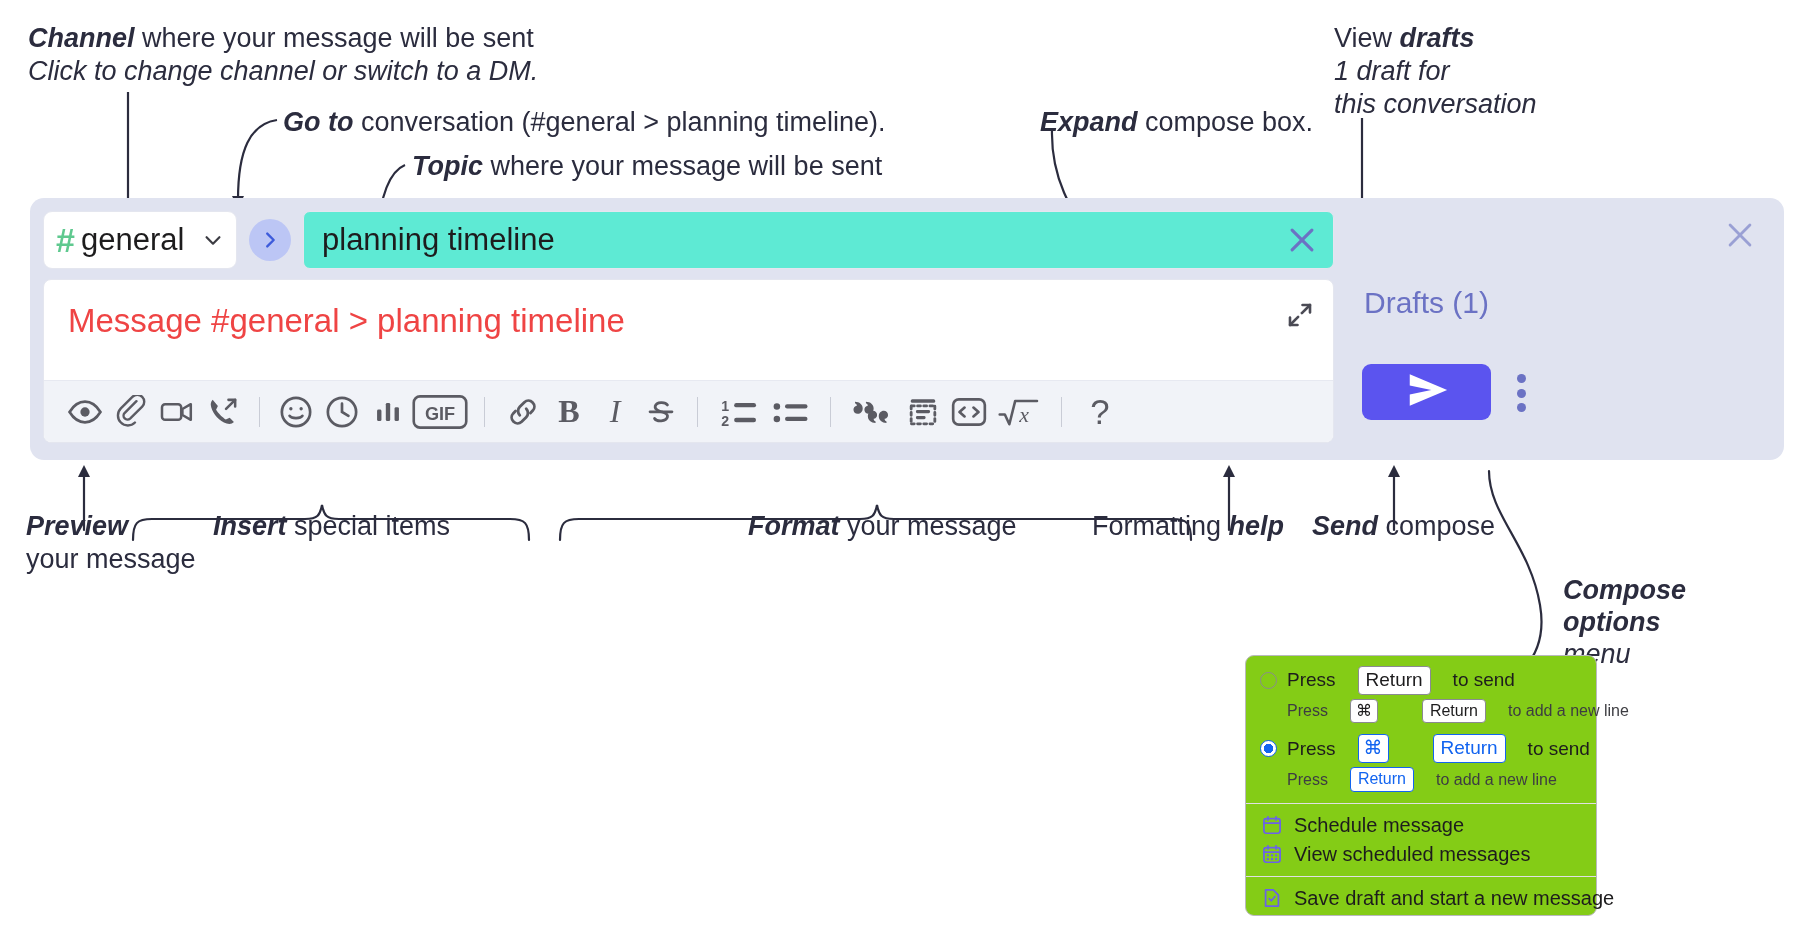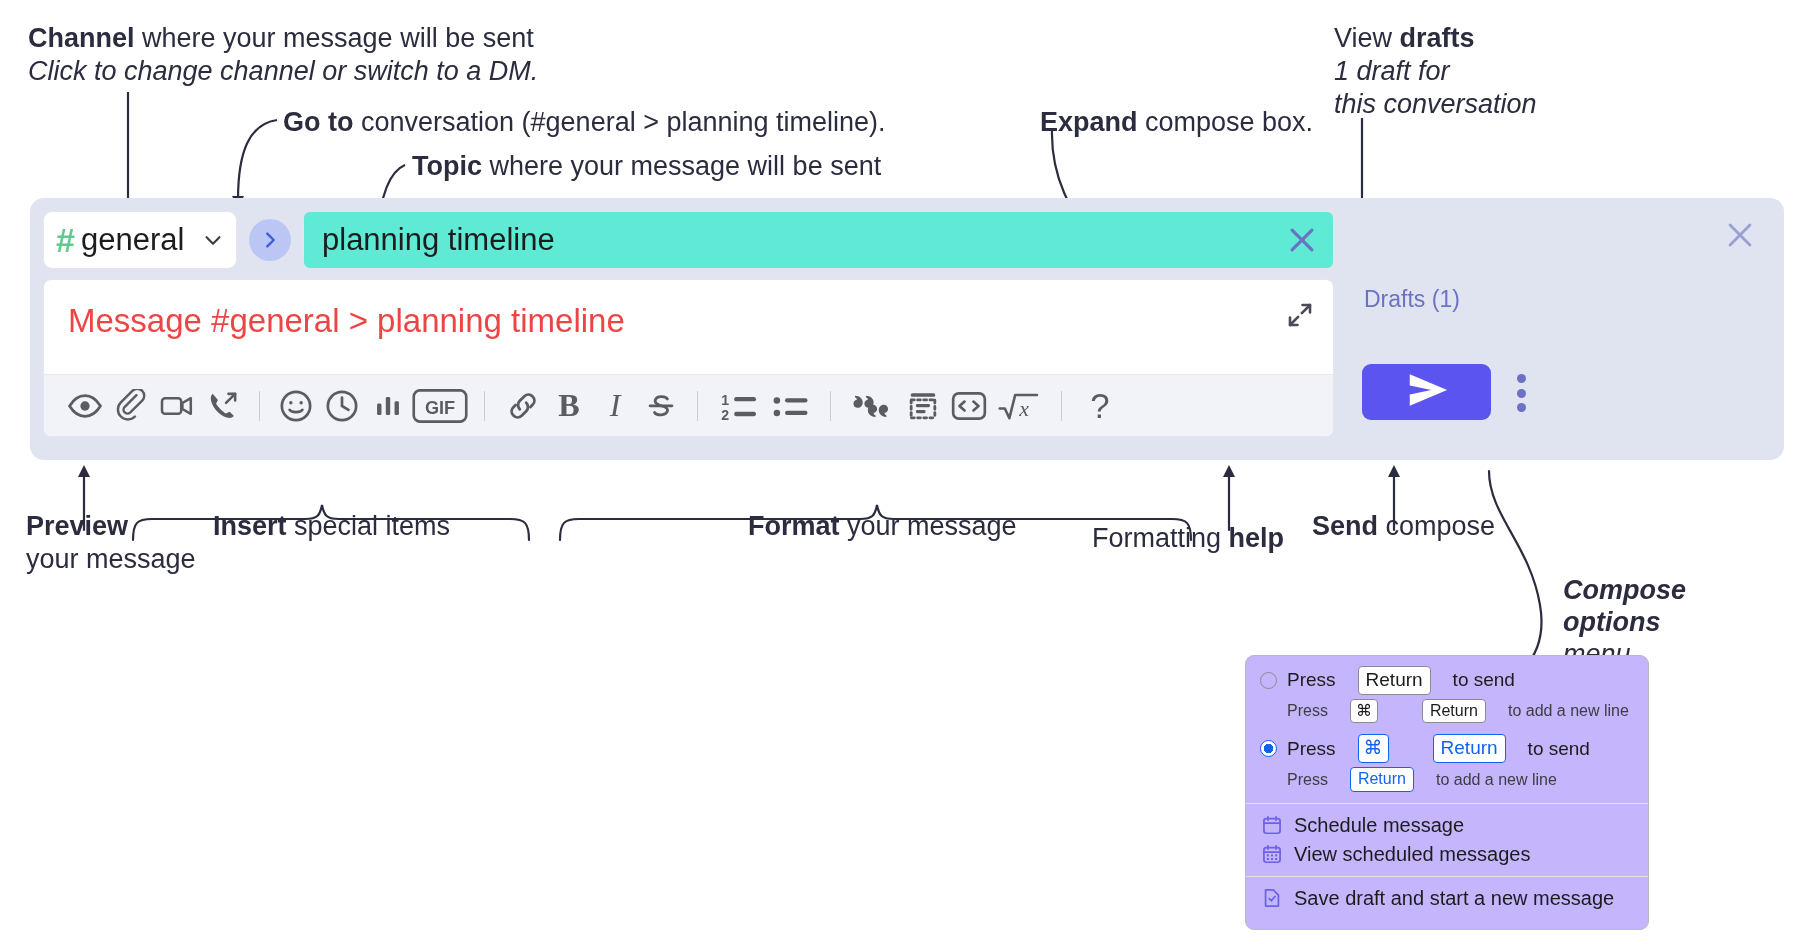--- a/index.html
+++ b/index.html
@@ -3,21 +3,21 @@
 <meta charset="utf-8">
 <style>
   html,body{margin:0;padding:0;}
   body{
     width:1814px;height:944px;background:#ffffff;position:relative;
     font-family:"Liberation Sans","DejaVu Sans",sans-serif;
     color:#2b2c3e;overflow:hidden;
   }
   .abs{position:absolute;}
   .ann{position:absolute;font-size:27px;line-height:1.22;color:#2b2c3e;white-space:nowrap;}
-  .ann b{font-weight:700;}
+  .ann b{font-weight:700;font-style:italic;}
   .ann i{font-style:italic;}
 
   
   #compose{
     position:absolute;left:30px;top:198px;width:1754px;height:262px;
     background:#e0e3f0;border-radius:14px;box-sizing:border-box;
   }
   #compose-left{position:absolute;left:13px;top:13px;width:1291px;}
 
   .row-top{display:flex;align-items:center;height:58px;}
@@ -42,46 +42,46 @@
   .msgbox{
     margin-top:10px;background:#fff;border:1px solid #e4e6ef;border-radius:8px;
     overflow:hidden;position:relative;
   }
   .msg-area{height:94px;display:flex;align-items:flex-start;padding:22px 24px 0 24px;box-sizing:border-box;}
   .msg-placeholder{font-size:33px;color:#ef4444;}
   .expand-btn{position:absolute;right:18px;top:20px;width:30px;height:30px;}
 
   .toolbar{
     background:#f1f3f8;border-top:1px solid #e7e9f1;height:62px;
-    display:flex;align-items:center;padding:0 18px;box-sizing:border-box;gap:0;
+    display:flex;align-items:center;padding:0 18px;box-sizing:border-box;gap:0;margin-top:6px;
   }
   .tb{width:46px;height:46px;display:flex;align-items:center;justify-content:center;flex:none;}
   .tb svg{display:block;}
   .tb-sep{width:1px;height:30px;background:#c9ccd6;margin:0 13px;flex:none;}
   .tb-sep.wide{margin:0 15px;}
 
   
   #compose-right{position:absolute;left:1317px;top:0;right:0;bottom:0;}
   .drafts{
-    position:absolute;left:17px;top:88px;font-size:23px;color:#6b72c4;white-space:nowrap;
+    position:absolute;left:17px;top:88px;font-size:30px;color:#6b72c4;white-space:nowrap;
   }
   .close-compose{position:absolute;right:27px;top:20px;width:34px;height:34px;}
   .send-btn{
     position:absolute;left:15px;top:166px;width:129px;height:56px;border-radius:9px;
     background:#5b54ef;display:flex;align-items:center;justify-content:center;
   }
   .kebab{position:absolute;left:169px;top:176px;width:10px;height:38px;
     display:flex;flex-direction:column;justify-content:space-between;align-items:center;}
   .kebab i{display:block;width:9px;height:9px;border-radius:50%;background:#6b72c4;}
 
   
   #menu{
-    position:absolute;left:1245px;top:655px;width:404px;
-    background:#c4b5fd;border:1px solid #b9b9be;border-radius:9px;box-sizing:border-box;
-    padding:8px 0 16px 0;
+    position:absolute;left:1245px;top:655px;width:352px;
+    background:#84cc16;border:1px solid #b9b9be;border-radius:9px;box-sizing:border-box;
+    padding:8px 0 2px 0;
   }
   .mi{display:flex;align-items:center;padding:2px 14px;font-size:19px;color:#1d1c1d;white-space:nowrap;}
   .mi .radio{width:17px;height:17px;border-radius:50%;border:1.6px solid #8a8a91;flex:none;margin-right:10px;box-sizing:border-box;}
   .mi .radio.on{border-color:#1264f0;background:
     radial-gradient(circle at 50% 50%, #1264f0 0 45%, #fff 46% 100%);}
   .sub{font-size:16px;color:#3d3d42;padding:2px 14px 4px 41px;display:flex;align-items:center;white-space:nowrap;}
   .key{
     display:inline-flex;align-items:center;justify-content:center;
     border:1px solid #8a8a91;border-radius:4px;background:#fff;color:#1d1c1d;
     padding:1px 7px;margin:0 22px;line-height:1.3;
@@ -404,21 +404,21 @@
 </div>
 
 <div class="ann" style="left:213px;top:510px;">
   <b>Insert</b><span> special items</span>
 </div>
 
 <div class="ann" style="left:748px;top:510px;">
   <b>Format</b><span> your message</span>
 </div>
 
-<div class="ann" style="left:1092px;top:510px;margin-top:12px;">
+<div class="ann" style="left:1092px;top:510px;">
   <span>Formatting </span><b>help</b>
 </div>
 
 <div class="ann" style="left:1312px;top:510px;">
   <b>Send</b><span> compose</span>
 </div>
 
 <div class="ann" style="left:1563px;top:575px;font-weight:700;line-height:1.18;font-style:italic;">
   <div>Compose</div>
   <div>options</div>

